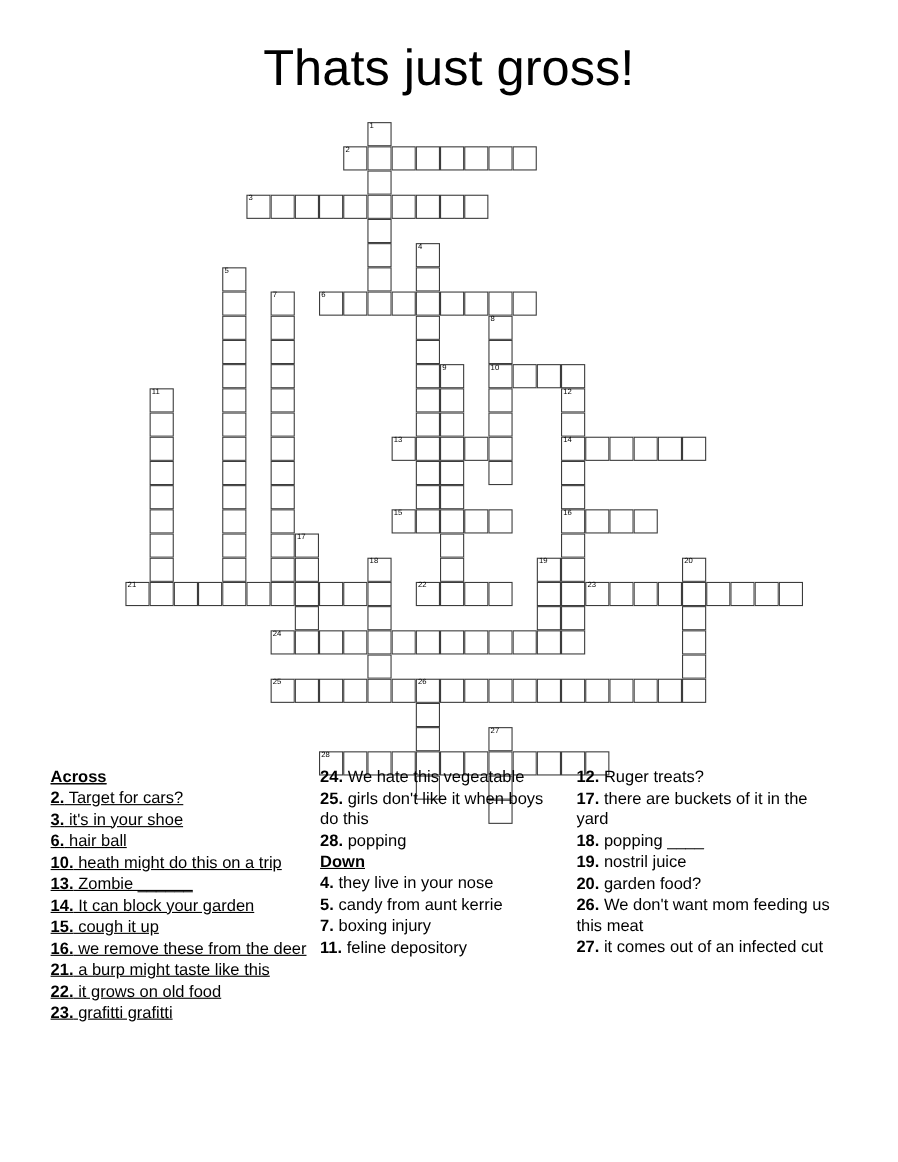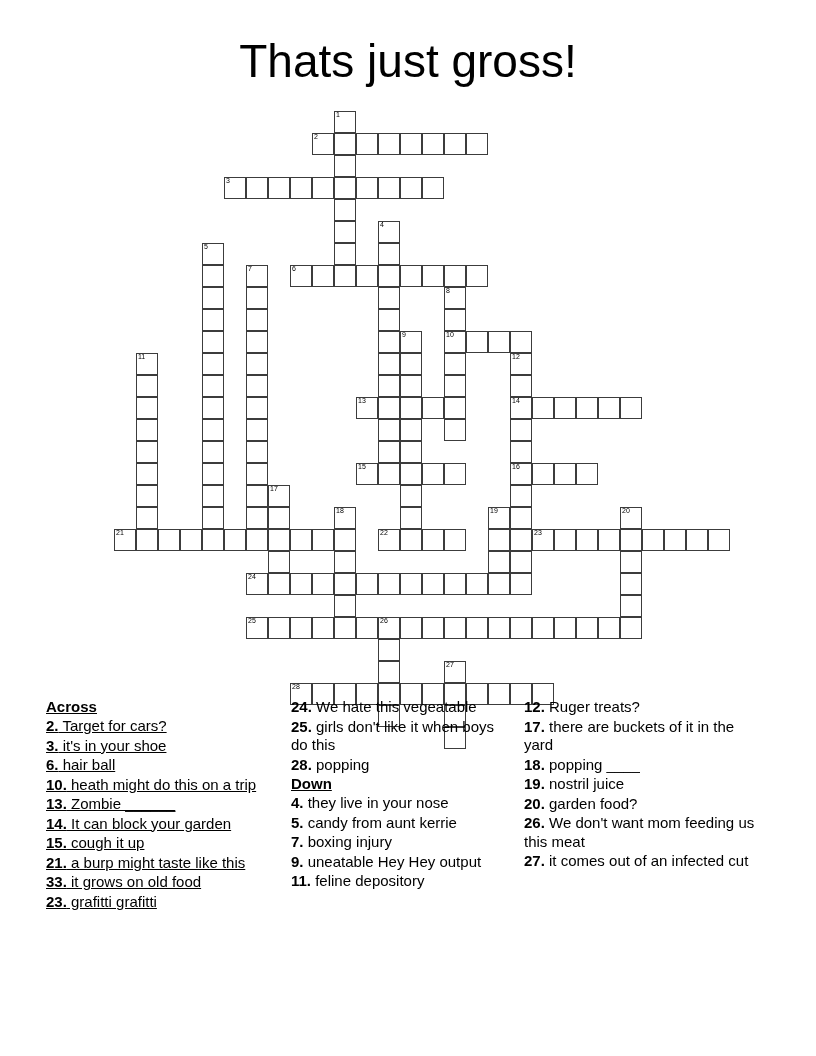--- a/index.html
+++ b/index.html
@@ -363,33 +363,33 @@
   <div id="clues">
     <div class="clue-col col1">
         <div class="section-head">Across</div>
         <p class="clue"><span class="n">2.</span><span class="t"> Target for cars?</span></p>
         <p class="clue"><span class="n">3.</span><span class="t"> it's in your shoe</span></p>
         <p class="clue"><span class="n">6.</span><span class="t"> hair ball</span></p>
         <p class="clue"><span class="n">10.</span><span class="t"> heath might do this on a trip</span></p>
         <p class="clue"><span class="n">13.</span><span class="t"> Zombie ______</span></p>
         <p class="clue"><span class="n">14.</span><span class="t"> It can block your garden</span></p>
         <p class="clue"><span class="n">15.</span><span class="t"> cough it up</span></p>
+        <p class="clue"><span class="n">16.</span><span class="t"> we remove these from the deer</span></p>
         <p class="clue"><span class="n">21.</span><span class="t"> a burp might taste like this</span></p>
-        <p class="clue"><span class="n">33.</span><span class="t"> it grows on old food</span></p>
+        <p class="clue"><span class="n">22.</span><span class="t"> it grows on old food</span></p>
         <p class="clue"><span class="n">23.</span><span class="t"> grafitti grafitti</span></p>
       </div>
     <div class="clue-col col2">
         <p class="clue"><span class="n">24.</span><span class="t"> We hate this vegeatable</span></p>
         <p class="clue"><span class="n">25.</span><span class="t"> girls don't like it when boys do this</span></p>
         <p class="clue"><span class="n">28.</span><span class="t"> popping</span></p>
         <div class="section-head">Down</div>
         <p class="clue"><span class="n">4.</span><span class="t"> they live in your nose</span></p>
         <p class="clue"><span class="n">5.</span><span class="t"> candy from aunt kerrie</span></p>
         <p class="clue"><span class="n">7.</span><span class="t"> boxing injury</span></p>
-        <p class="clue"><span class="n">9.</span><span class="t"> uneatable Hey Hey output</span></p>
         <p class="clue"><span class="n">11.</span><span class="t"> feline depository</span></p>
       </div>
     <div class="clue-col col3">
         <p class="clue"><span class="n">12.</span><span class="t"> Ruger treats?</span></p>
         <p class="clue"><span class="n">17.</span><span class="t"> there are buckets of it in the yard</span></p>
         <p class="clue"><span class="n">18.</span><span class="t"> popping ____</span></p>
         <p class="clue"><span class="n">19.</span><span class="t"> nostril juice</span></p>
         <p class="clue"><span class="n">20.</span><span class="t"> garden food?</span></p>
         <p class="clue"><span class="n">26.</span><span class="t"> We don't want mom feeding us this meat</span></p>
         <p class="clue"><span class="n">27.</span><span class="t"> it comes out of an infected cut</span></p>

